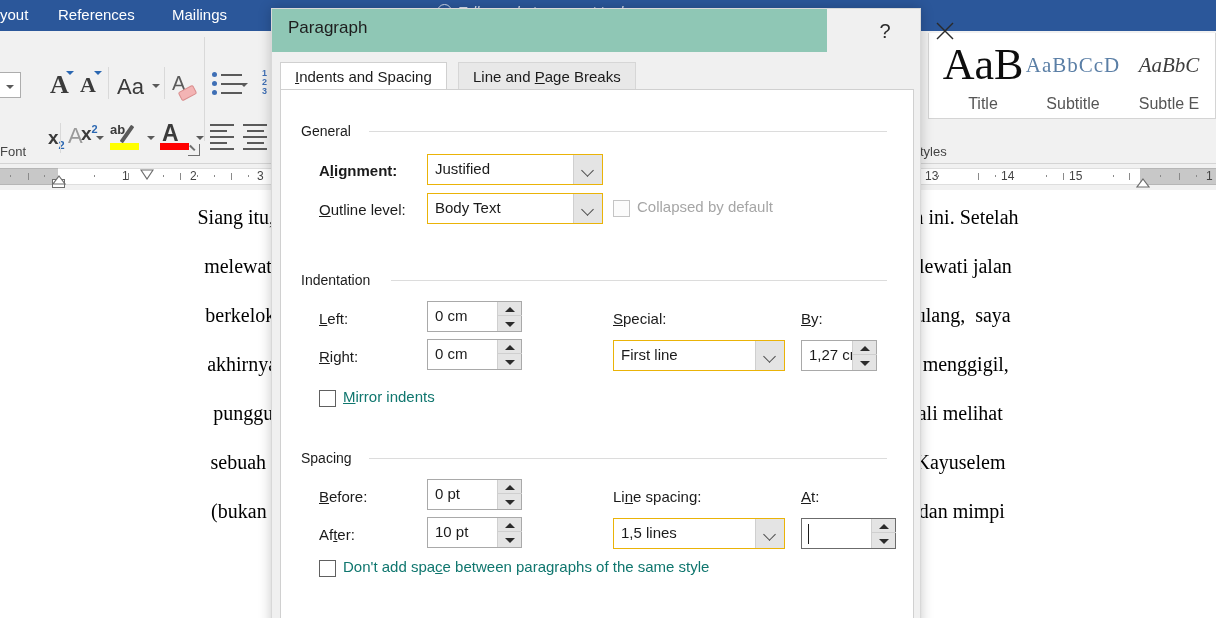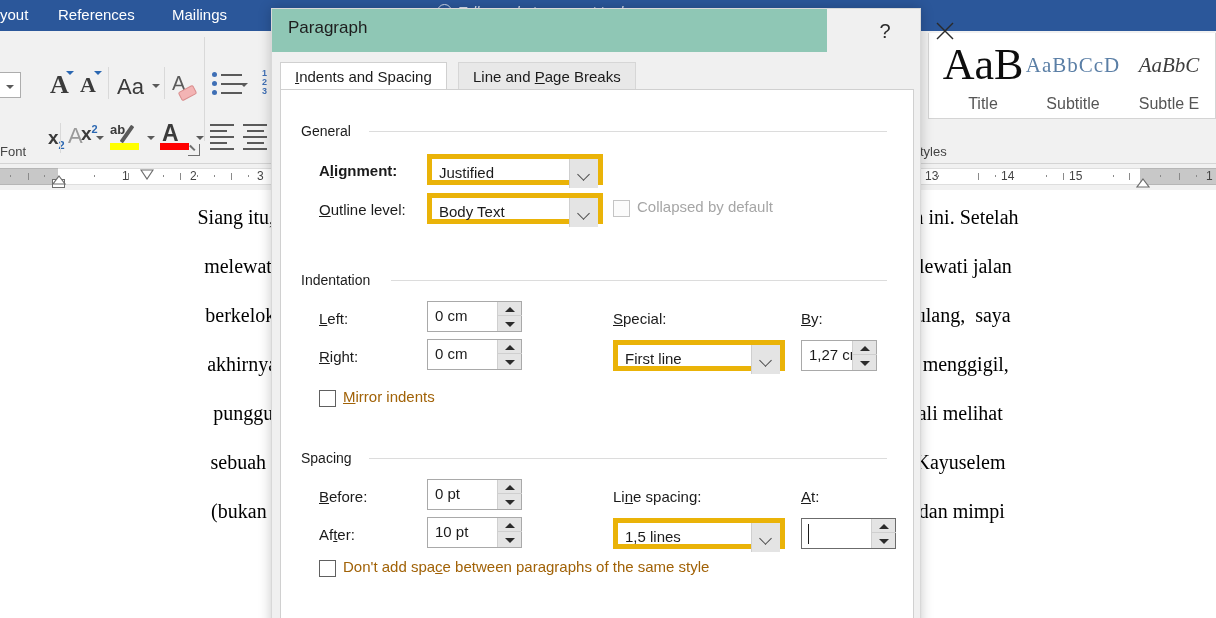--- a/index.html
+++ b/index.html
@@ -192,21 +192,21 @@
   }
   .sec-rule { position: absolute; height: 1px; background: #dcdcdc; }
 
   .fld-label {
     position: absolute; font-size: 15px; color: #1b1b1b; white-space: nowrap;
   }
   .fld-label u { text-decoration: underline; }
 
   
   .combo {
-    position: absolute; height: 31px; background: #ffffff; border: 5px solid #eab308;
+    position: absolute; height: 31px; background: #ffffff; border: 1px solid #eab308;
   }
   .combo .val {
     position: absolute; left: 7px; top: 5px; font-size: 15px; color: #1b1b1b;
     white-space: nowrap;
   }
   .combo .arrow-btn {
     position: absolute; right: 0; top: 0; width: 29px; height: 29px; background: #e4e4e4;
     border-left: 1px solid #cfcfcf;
   }
   .chev {
@@ -242,21 +242,21 @@
   .tri.dn { border-top: 5px solid #2b2b2b; }
 
   
   .cbx-wrap { position: absolute; }
   .cbx {
     position: absolute; left: 0; top: 0; width: 17px; height: 17px;
     background: #ffffff; border: 1px solid #606060;
   }
   .cbx.disabled { border-color: #c4c4c4; background: #fbfbfb; }
   .cbx-text {
-    position: absolute; left: 24px; top: -2px; font-size: 15px; color: #a16207; white-space: nowrap;
+    position: absolute; left: 24px; top: -2px; font-size: 15px; color: #0f766e; white-space: nowrap;
   }
   .cbx-text u { text-decoration: underline; }
   .cbx-text.dim { color: #a6a6a6; }
 </style>
 </head>
 <body>
 
 <div id="root">
 
   <div class="word-bg">

